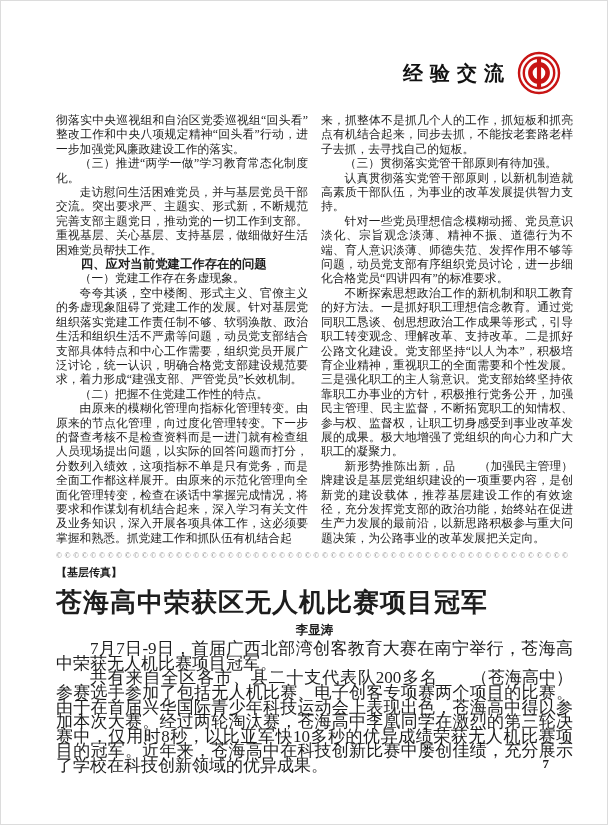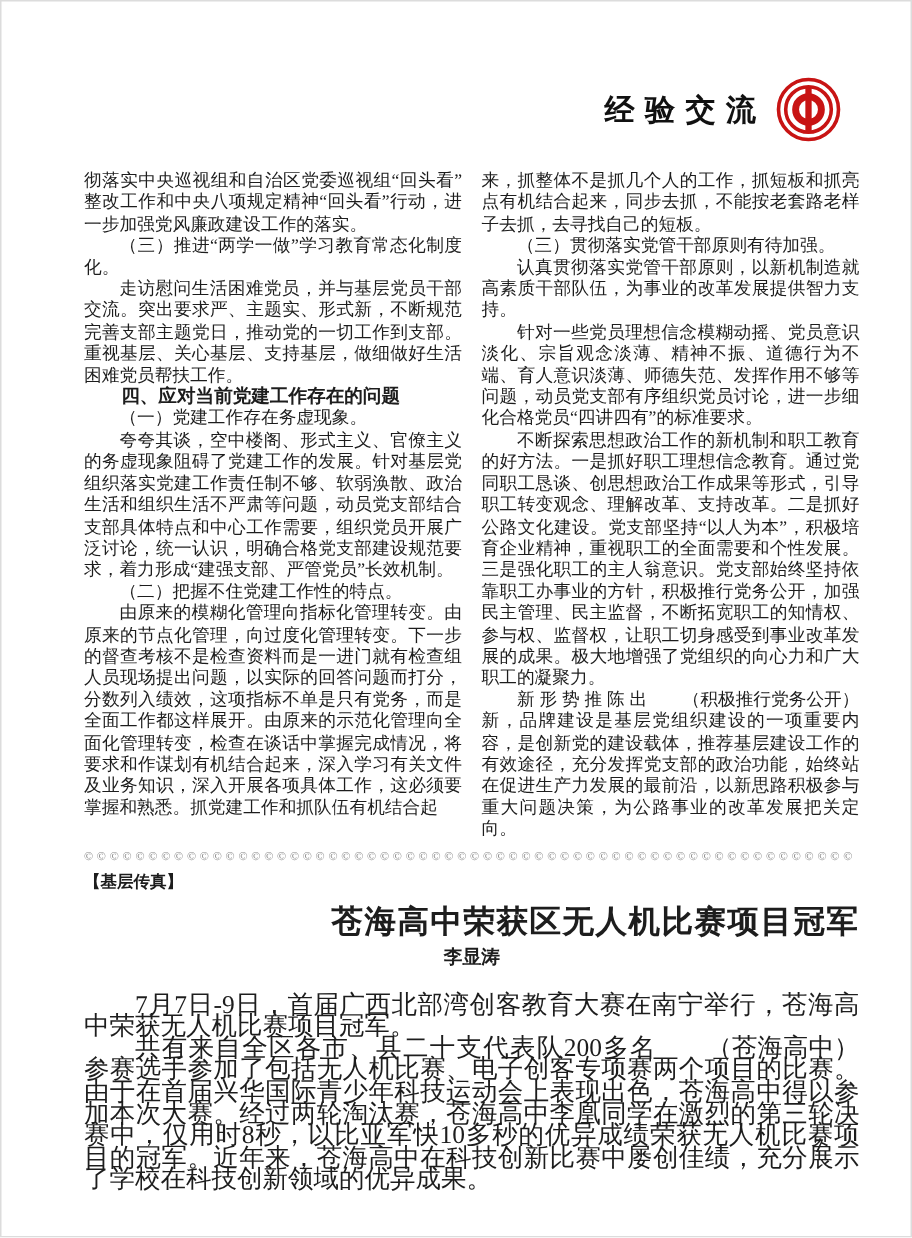--- a/index.html
+++ b/index.html
@@ -54,31 +54,31 @@
     user-select:none;
   }
   
   .article{margin-top:4px;}
   .article-label{
     font-family:"Liberation Sans","DejaVu Sans",sans-serif;
     font-weight:bold;font-size:11px;
     margin:2px 0 0 0;
   }
   .article-title{
-    text-align:right;
-    font-size:21px;font-weight:bold;
+    text-align:left;
+    font-size:26px;font-weight:bold;
     letter-spacing:1px;
     margin:5px 0 2px 0;
     font-family:"Liberation Serif","DejaVu Serif",serif;
   }
   .article-author{
     text-align:center;
     font-family:"Liberation Sans","DejaVu Sans",sans-serif;
     font-weight:bold;font-size:12.5px;
-    margin:0 0 16px 0;
+    margin:0 0 3px 0;
   }
   .article-body{
     font-size:17px;line-height:14.6px;
     text-align:justify;text-justify:inter-ideograph;
   }
   .page-number{
     position:absolute;right:58px;bottom:52px;
     font-size:13px;font-weight:bold;
     font-family:"Liberation Serif","DejaVu Serif",serif;
   }
@@ -111,21 +111,21 @@
         <p class="p ind subhead">（二）把握不住党建工作性的特点。</p>
         <p class="p ind">由原来的模糊化管理向指标化管理转变。由原来的节点化管理，向过度化管理转变。下一步的督查考核不是检查资料而是一进门就有检查组人员现场提出问题，以实际的回答问题而打分，分数列入绩效，这项指标不单是只有党务，而是全面工作都这样展开。由原来的示范化管理向全面化管理转变，检查在谈话中掌握完成情况，将要求和作谋划有机结合起来，深入学习有关文件及业务知识，深入开展各项具体工作，这必须要掌握和熟悉。抓党建工作和抓队伍有机结合起</p>
       </div>
       <div class="col">
         <p class="p">来，抓整体不是抓几个人的工作，抓短板和抓亮点有机结合起来，同步去抓，不能按老套路老样子去抓，去寻找自己的短板。</p>
         <p class="p ind subhead">（三）贯彻落实党管干部原则有待加强。</p>
         <p class="p ind">认真贯彻落实党管干部原则，以新机制造就高素质干部队伍，为事业的改革发展提供智力支持。</p>
         <p class="p ind">针对一些党员理想信念模糊动摇、党员意识淡化、宗旨观念淡薄、精神不振、道德行为不端、育人意识淡薄、师德失范、发挥作用不够等问题，动员党支部有序组织党员讨论，进一步细化合格党员“四讲四有”的标准要求。</p>
         <p class="p ind">不断探索思想政治工作的新机制和职工教育的好方法。一是抓好职工理想信念教育。通过党同职工恳谈、创思想政治工作成果等形式，引导职工转变观念、理解改革、支持改革。二是抓好公路文化建设。党支部坚持“以人为本”，积极培育企业精神，重视职工的全面需要和个性发展。三是强化职工的主人翁意识。党支部始终坚持依靠职工办事业的方针，积极推行党务公开，加强民主管理、民主监督，不断拓宽职工的知情权、参与权、监督权，让职工切身感受到事业改革发展的成果。极大地增强了党组织的向心力和广大职工的凝聚力。</p>
         <p class="p ind">
-          <span class="attr">（积极推行党务公开）</span>
+          <span class="attr">（加强民主管理）</span>
           <span>新形势推陈出新，品牌建设是基层党组织建设的一项重要内容，是创新党的建设载体，推荐基层建设工作的有效途径，充分发挥党支部的政治功能，始终站在促进生产力发展的最前沿，以新思路积极参与重大问题决策，为公路事业的改革发展把关定向。</span>
         </p>
       </div>
     </div>
 
     <div class="divider">©©©©©©©©©©©©©©©©©©©©©©©©©©©©©©©©©©©©©©©©©©©©©©©©©©©©©©©©©©©©</div>
 
     <div class="article">
       <p class="article-label">【基层传真】</p>
       <h1 class="article-title">苍海高中荣获区无人机比赛项目冠军</h1>

